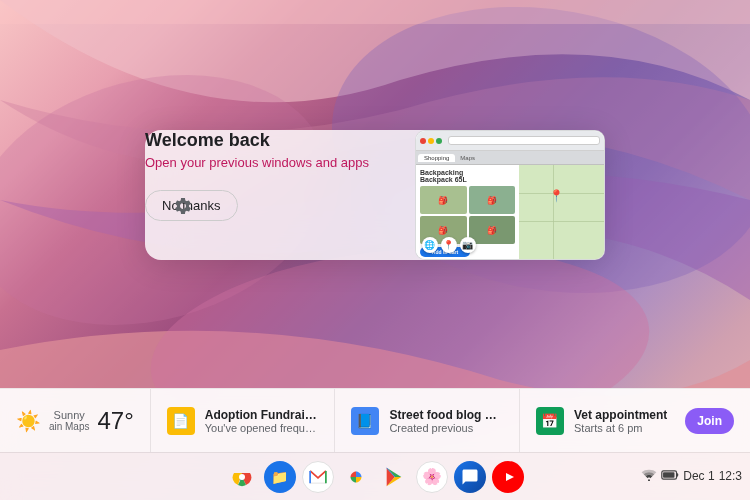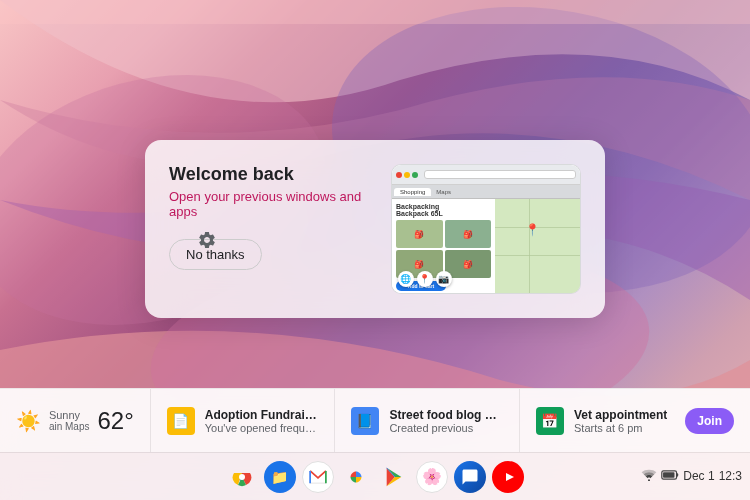--- a/index.html
+++ b/index.html
@@ -157,46 +157,46 @@
 
     .weather-temp {
       font-size: 24px;
       font-weight: 300;
       color: #202124;
     }
 
     .weather-text {
       font-size: 11px;
       color: #5f6368;
+      text-align: center;
     }
 
     .join-btn {
       background: #8b5cf6;
       color: white;
       border: none;
       border-radius: 16px;
       padding: 6px 12px;
       font-size: 12px;
       font-weight: 600;
       cursor: pointer;
       flex-shrink: 0;
       margin-right: 8px;
     }
 
     
     #welcome-card {
       position: absolute;
-      top: 140px;
+      top: 130px;
       left: 50%;
       transform: translateX(-50%);
       width: 460px;
       background: rgba(255, 255, 255, 0.82);
       backdrop-filter: blur(20px);
       border-radius: 16px;
-      padding: 24px;
       display: flex;
       align-items: flex-start;
       gap: 20px;
       z-index: 50;
       box-shadow: 0 4px 30px rgba(0,0,0,0.15);
     }
 
     #welcome-left {
       flex: 1;
     }
@@ -385,21 +385,21 @@
   <div class="weather-section">
     <div style="font-size:20px;">☀️</div>
     <div>
       <div class="weather-text">
         <span>Sunny</span>
       </div>
       <div style="font-size:10px; color:#5f6368;">
         <span>ain Maps</span>
       </div>
     </div>
-    <div class="weather-temp">62°</div>
+    <div class="weather-temp">47°</div>
   </div>
 
   <div class="notif-item">
     <div class="notif-icon" style="background:#fbbc05; border-radius:4px; font-size:14px;">📄</div>
     <div class="notif-text">
       <div class="notif-title">Adoption Fundraiser</div>
       <div class="notif-subtitle">You've opened frequently</div>
     </div>
   </div>
 

